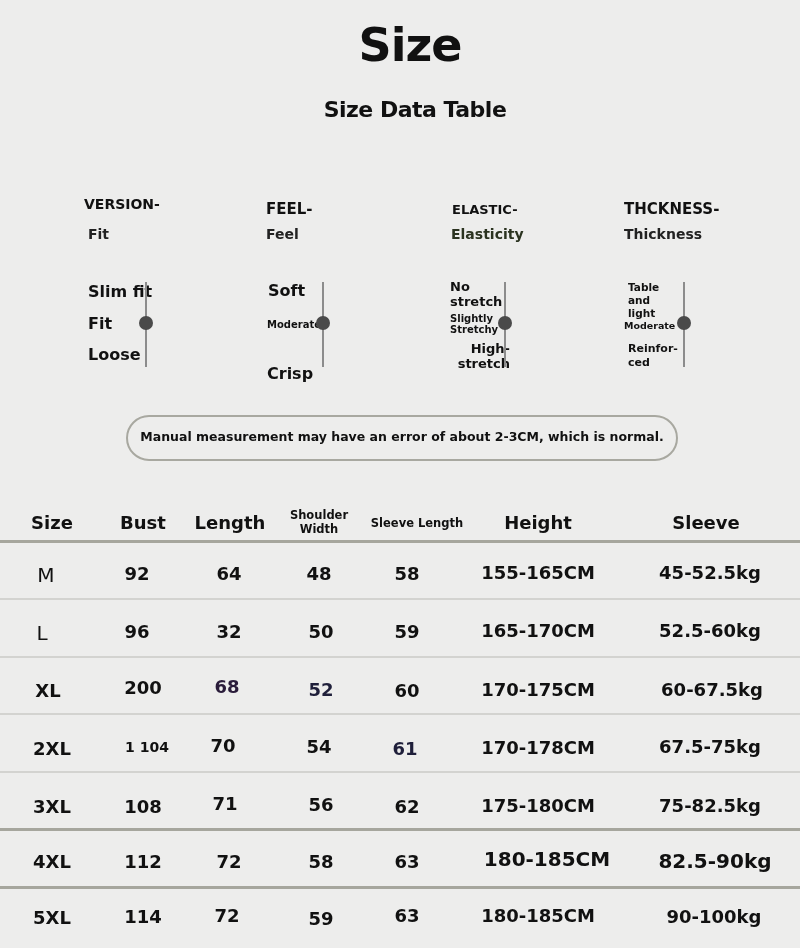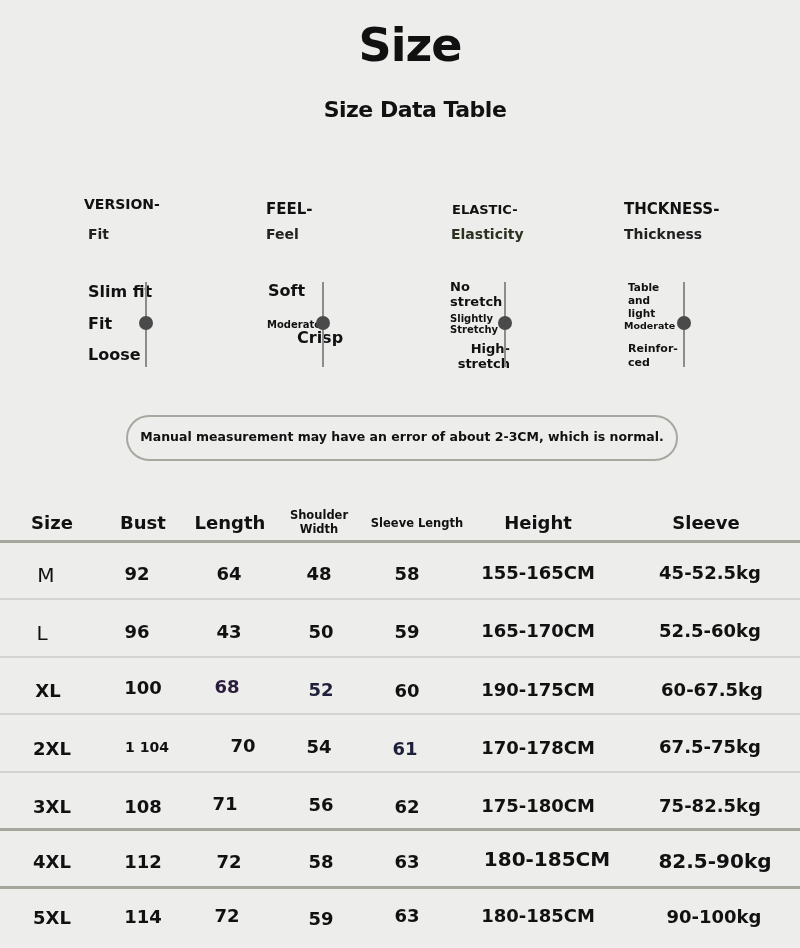--- a/index.html
+++ b/index.html
@@ -46,21 +46,21 @@
   <div class="abs opt" style="left:88px;top:347px;">Loose</div>
   <div class="abs vline" style="left:145px;top:282px;height:85px;"></div>
   <div class="abs knob" style="left:139px;top:316px;"></div>
 </div>
 
 <div>
   <div class="abs attr-h" style="left:266px;top:200px;font-size:15px;">FEEL-</div>
   <div class="abs attr-s" style="left:266px;top:226px;">Feel</div>
   <div class="abs opt" style="left:268px;top:283px;">Soft</div>
   <div class="abs opt tiny" style="left:267px;top:317px;">Moderate</div>
-  <div class="abs opt" style="left:267px;top:330px;margin-left:30px;">Crisp</div>
+  <div class="abs opt" style="left:267px;top:366px;">Crisp</div>
   <div class="abs vline" style="left:322px;top:282px;height:85px;"></div>
   <div class="abs knob" style="left:316px;top:316px;"></div>
 </div>
 
 <div>
   <div class="abs attr-h" style="left:452px;top:202px;font-size:13px;">ELASTIC-</div>
   <div class="abs attr-s" style="left:451px;top:226px;color:#2b3320;">Elasticity</div>
   <div class="abs opt" style="left:450px;top:279px;width:60px;font-size:13px;">No stretch</div>
   <div class="abs opt small" style="left:450px;top:313px;width:52px;font-size:10px;line-height:11px;">Slightly Stretchy</div>
   <div class="abs opt" style="left:450px;top:341px;width:60px;font-size:13px;text-align:right;">High-stretch</div>
@@ -97,43 +97,43 @@
     <div class="abs cell" style="left:290px;width:58px;top:563px;">48</div>
     <div class="abs cell" style="left:378px;width:58px;top:563px;">58</div>
     <div class="abs cell" style="left:478px;width:120px;top:562px;">155-165CM</div>
     <div class="abs cell" style="left:650px;width:120px;top:562px;">45-52.5kg</div>
   </div>
   <div class="abs rline" style="top:598px;"></div>
 
   <div>
     <div class="abs cell size-light" style="left:22px;width:40px;top:621px;">L</div>
     <div class="abs cell" style="left:108px;width:58px;top:621px;">96</div>
-    <div class="abs cell" style="left:200px;width:58px;top:621px;">43</div>
+    <div class="abs cell" style="left:200px;width:58px;top:621px;">32</div>
     <div class="abs cell" style="left:292px;width:58px;top:621px;">50</div>
     <div class="abs cell" style="left:378px;width:58px;top:621px;">59</div>
     <div class="abs cell" style="left:478px;width:120px;top:620px;">165-170CM</div>
     <div class="abs cell" style="left:650px;width:120px;top:620px;">52.5-60kg</div>
   </div>
   <div class="abs rline" style="top:656px;"></div>
 
   <div>
     <div class="abs cell" style="left:26px;width:44px;top:680px;">XL</div>
-    <div class="abs cell" style="left:114px;width:58px;top:677px;">100</div>
+    <div class="abs cell" style="left:114px;width:58px;top:677px;">200</div>
     <div class="abs cell" style="left:198px;width:58px;top:676px;color:#2a1c3a;">68</div>
     <div class="abs cell" style="left:292px;width:58px;top:679px;color:#1f1f3a;">52</div>
     <div class="abs cell" style="left:378px;width:58px;top:680px;">60</div>
-    <div class="abs cell" style="left:478px;width:120px;top:679px;">190-175CM</div>
+    <div class="abs cell" style="left:478px;width:120px;top:679px;">170-175CM</div>
     <div class="abs cell" style="left:652px;width:120px;top:679px;">60-67.5kg</div>
   </div>
   <div class="abs rline" style="top:713px;"></div>
 
   <div>
     <div class="abs cell" style="left:22px;width:60px;top:738px;">2XL</div>
     <div class="abs cell" style="left:118px;width:58px;top:739px;font-size:14px;">1 104</div>
-    <div class="abs cell" style="left:214px;width:58px;top:735px;">70</div>
+    <div class="abs cell" style="left:194px;width:58px;top:735px;">70</div>
     <div class="abs cell" style="left:290px;width:58px;top:736px;">54</div>
     <div class="abs cell" style="left:376px;width:58px;top:738px;color:#1f1f3a;">61</div>
     <div class="abs cell" style="left:478px;width:120px;top:737px;">170-178CM</div>
     <div class="abs cell" style="left:650px;width:120px;top:736px;">67.5-75kg</div>
   </div>
   <div class="abs rline" style="top:771px;"></div>
 
   <div>
     <div class="abs cell" style="left:22px;width:60px;top:796px;">3XL</div>
     <div class="abs cell" style="left:114px;width:58px;top:796px;">108</div>

